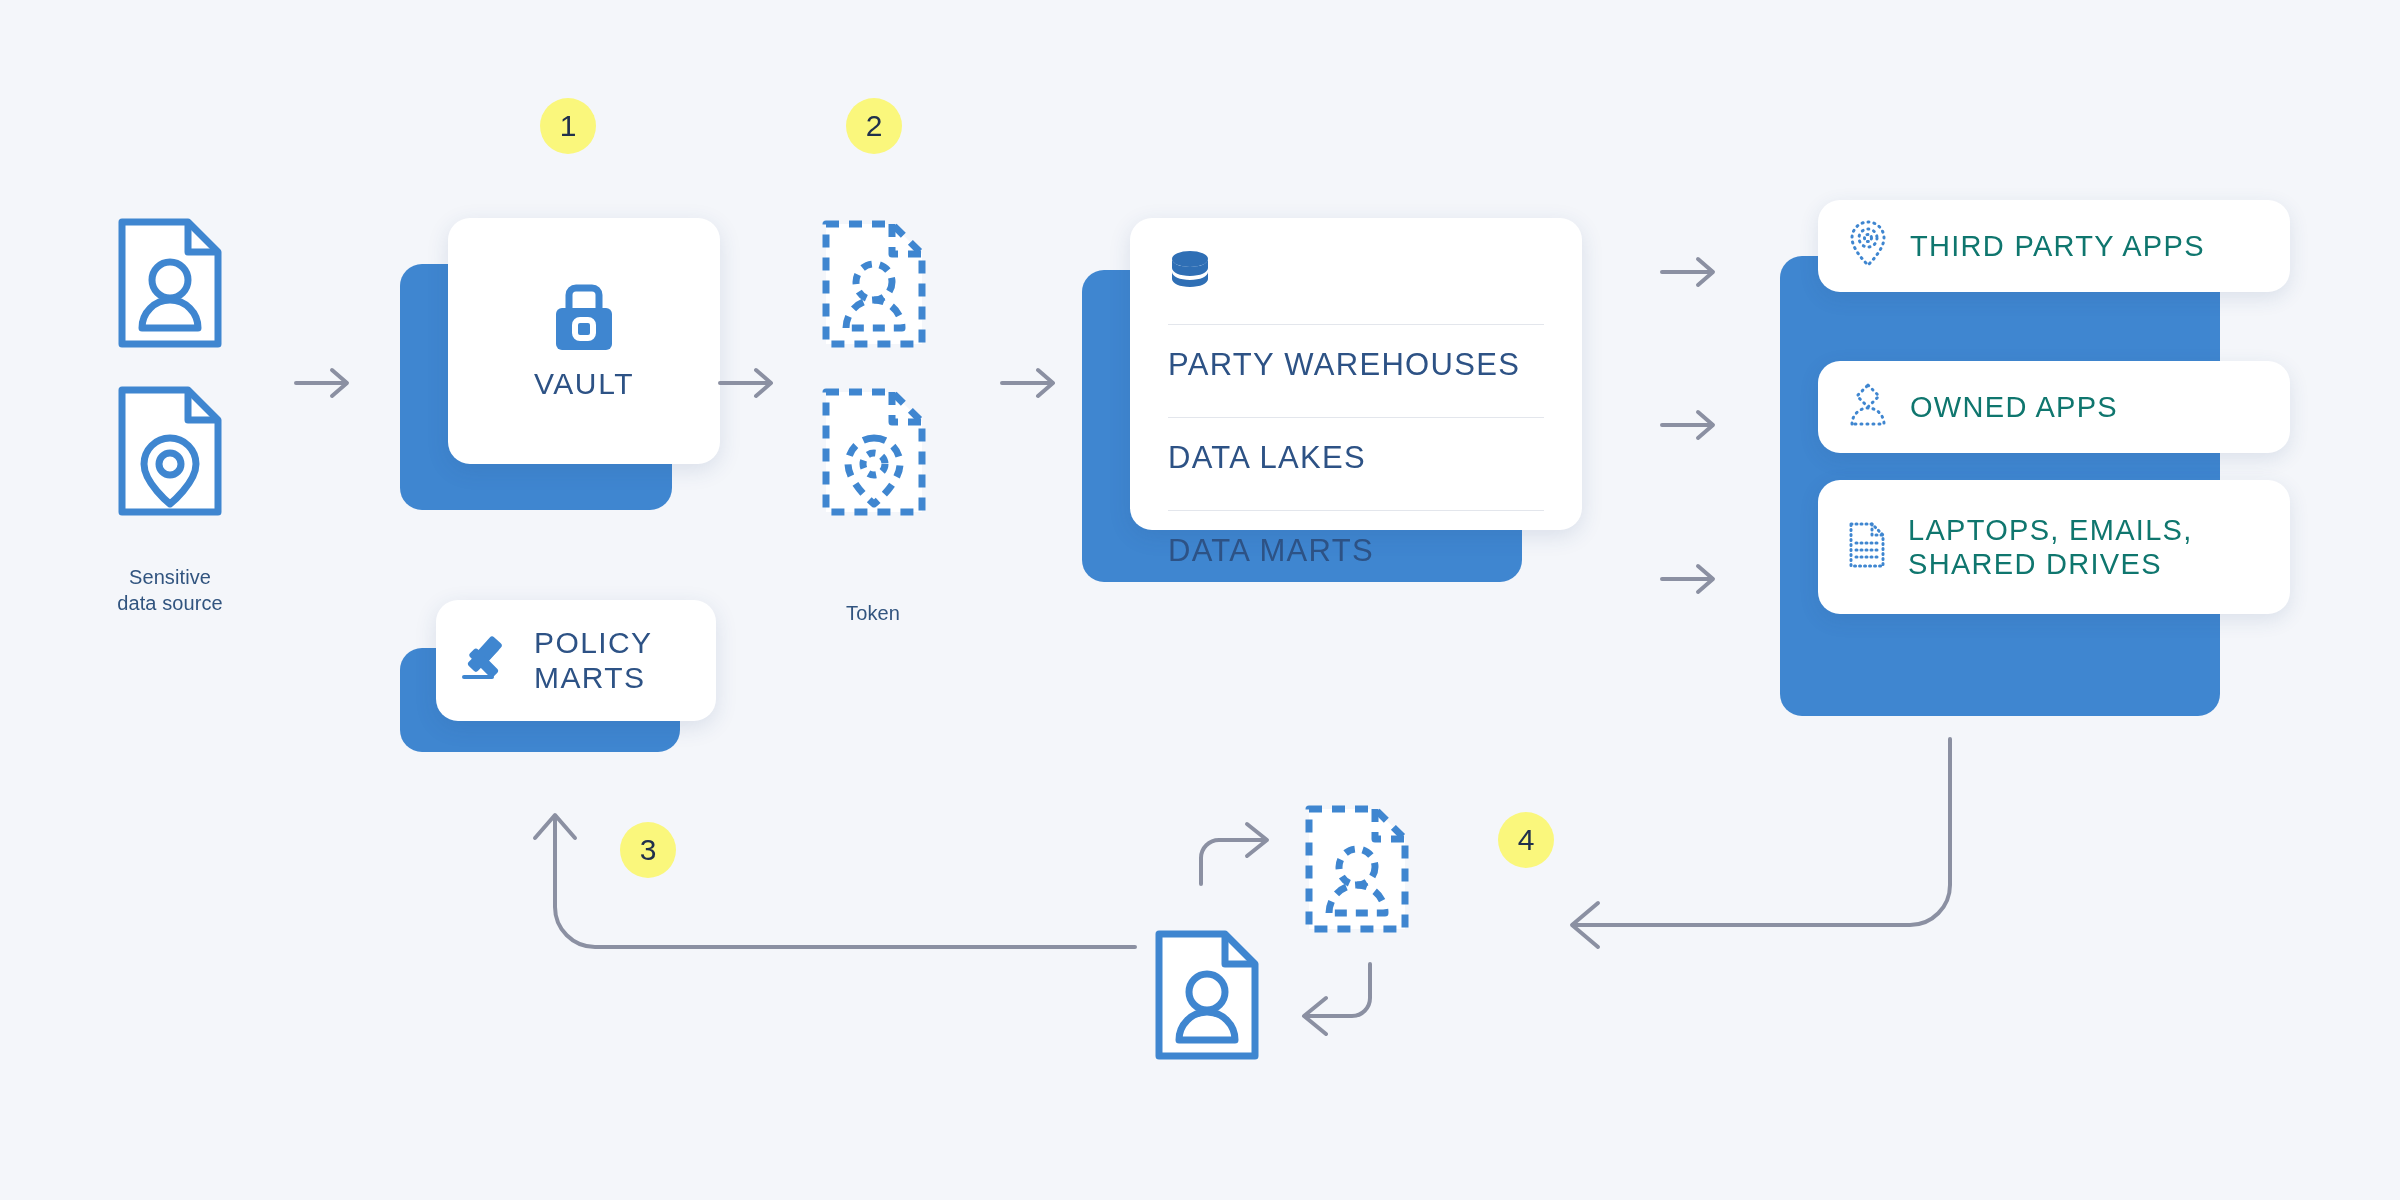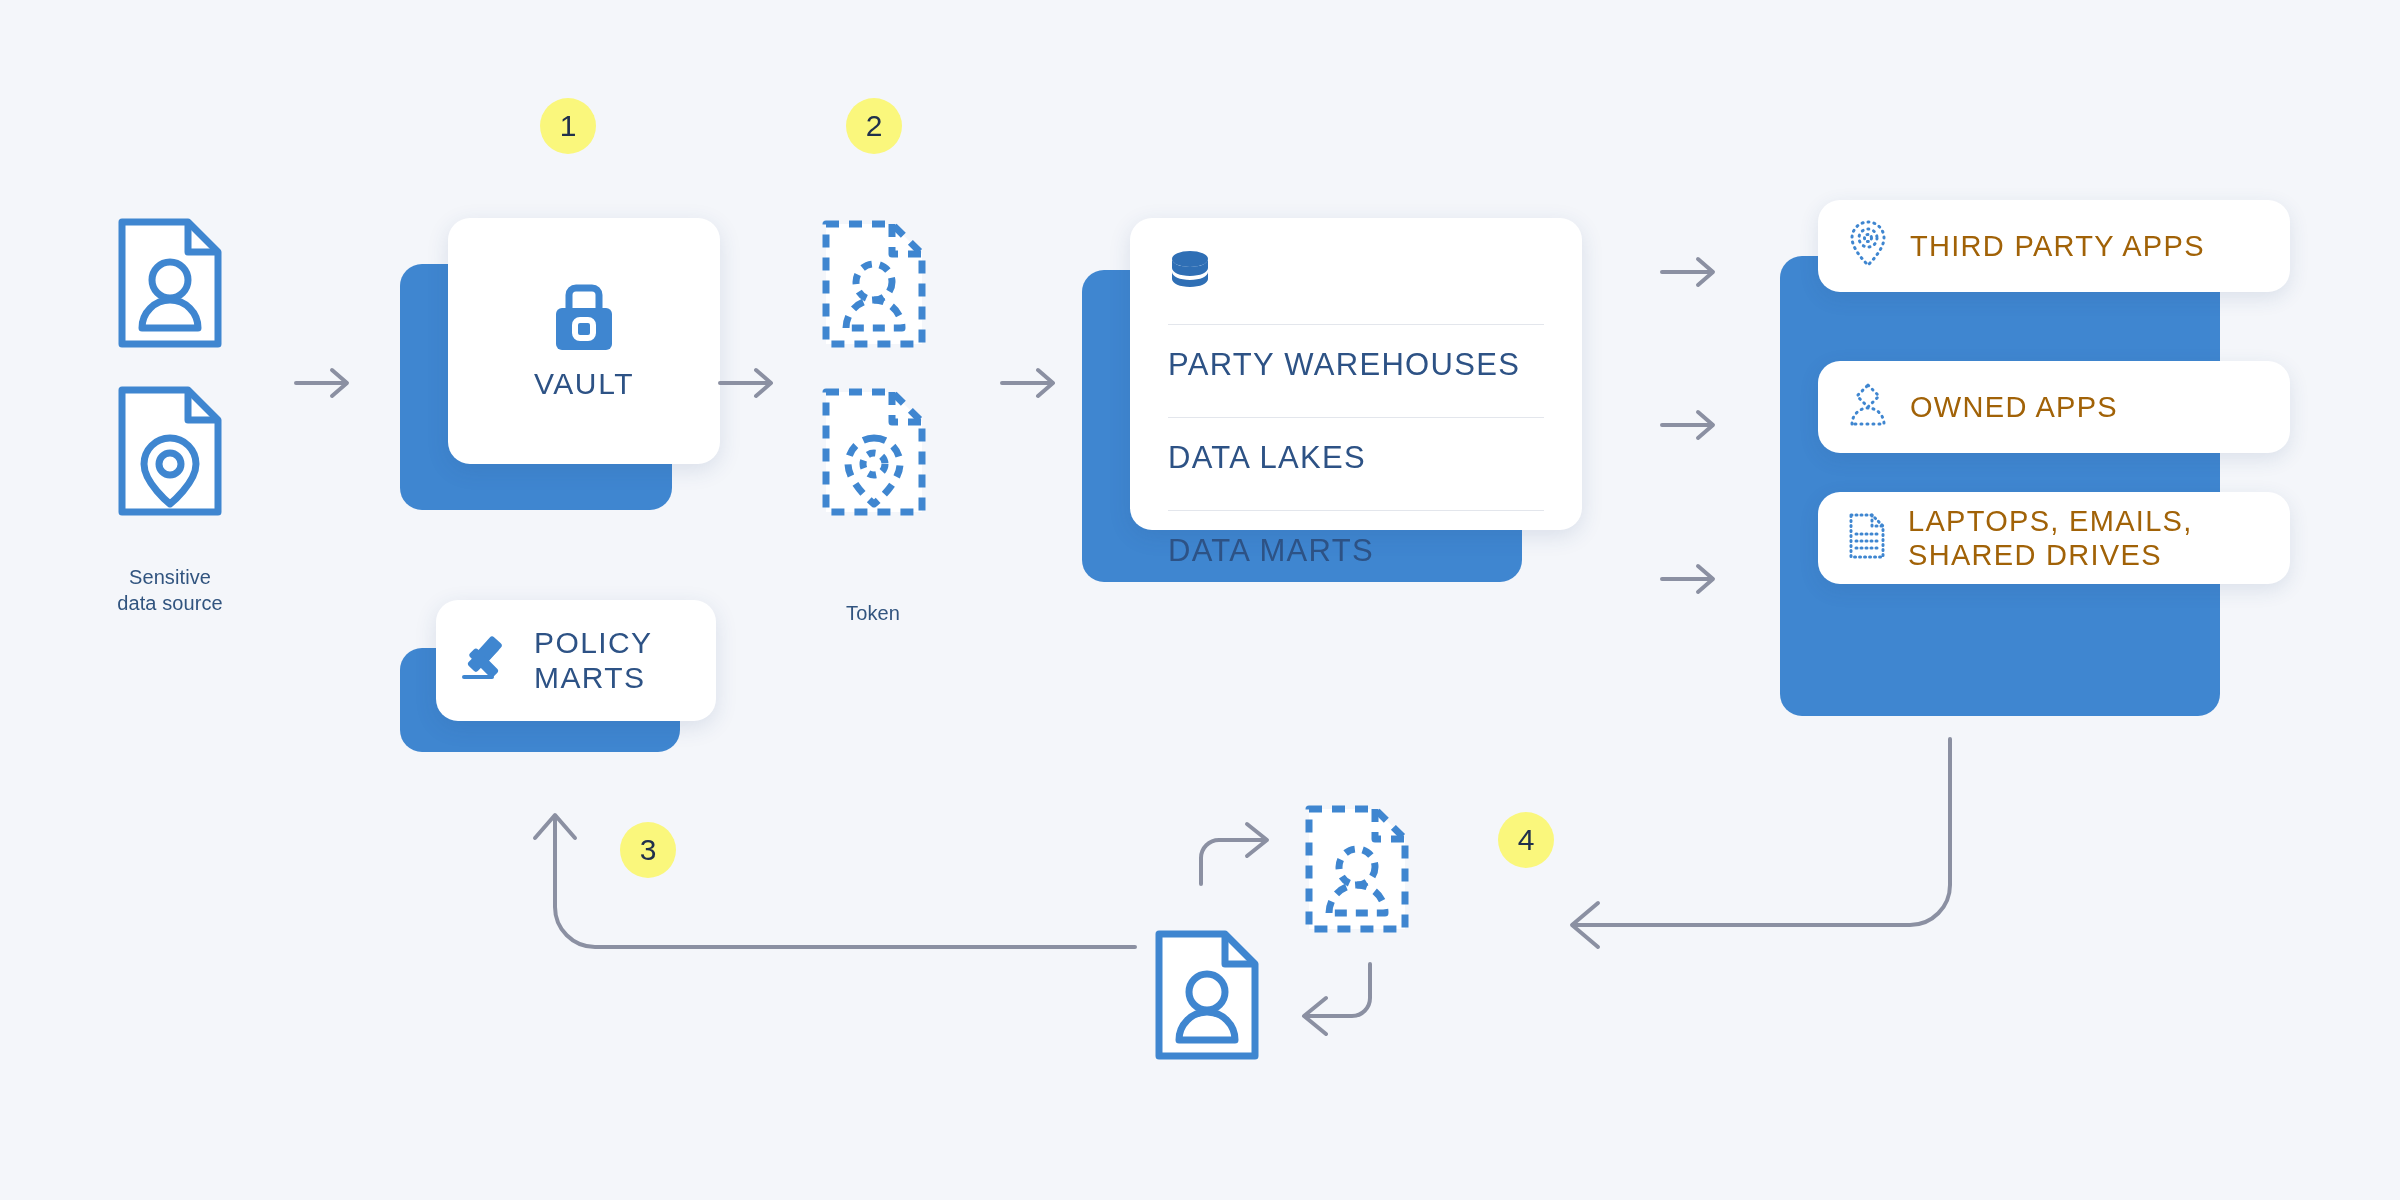--- a/index.html
+++ b/index.html
@@ -98,21 +98,21 @@
     background: #fff;
     border-radius: 22px;
     left: 38px;
     width: 472px;
     display: flex; align-items: center;
     gap: 22px;
     padding-left: 30px;
     box-shadow: 0 6px 20px rgba(40,70,120,.12);
   }
   .app-label {
-    color: #a16207;
+    color: #0f766e;
     font-size: 29px;
     letter-spacing: 1.3px;
     line-height: 1.18;
   }
 
   
   .badge {
     position: absolute;
     width: 56px; height: 56px;
     border-radius: 50%;
@@ -290,21 +290,21 @@
     <div class="app-card" style="top:140px; height:92px;margin-top:21px;">
       <span>
         <svg width="40" height="48" viewBox="0 0 40 48">
           <path d="M20 4 L31 15 L20 26 L9 15 Z" fill="none" stroke="#3f86d0" stroke-width="3" stroke-dasharray="1 5" stroke-linecap="round"></path>
           <path d="M4 43 a16 16 0 0 1 32 0 Z" fill="none" stroke="#3f86d0" stroke-width="3" stroke-dasharray="1 5" stroke-linecap="round" stroke-linejoin="round"></path>
         </svg>
       </span>
       <span class="app-label">OWNED APPS</span>
     </div>
 
-    <div class="app-card" style="top:292px; height:92px;align-items:center;">
+    <div class="app-card" style="top:280px; height:134px;align-items:center;">
       <span>
         <svg width="38" height="48" viewBox="0 0 38 48">
           <path d="M3 3 H24 L35 14 V45 H3 Z" fill="none" stroke="#3f86d0" stroke-width="3" stroke-dasharray="1 4" stroke-linecap="round" stroke-linejoin="round"></path>
           <path d="M24 3 V14 H35" fill="none" stroke="#3f86d0" stroke-width="3" stroke-dasharray="1 4" stroke-linecap="round"></path>
           <path d="M8 22 H30 M8 29 H30 M8 36 H30" fill="none" stroke="#3f86d0" stroke-width="3" stroke-dasharray="1 4" stroke-linecap="round"></path>
         </svg>
       </span>
       <span class="app-label">
         <div>LAPTOPS, EMAILS,</div>
         <div>SHARED DRIVES</div>

